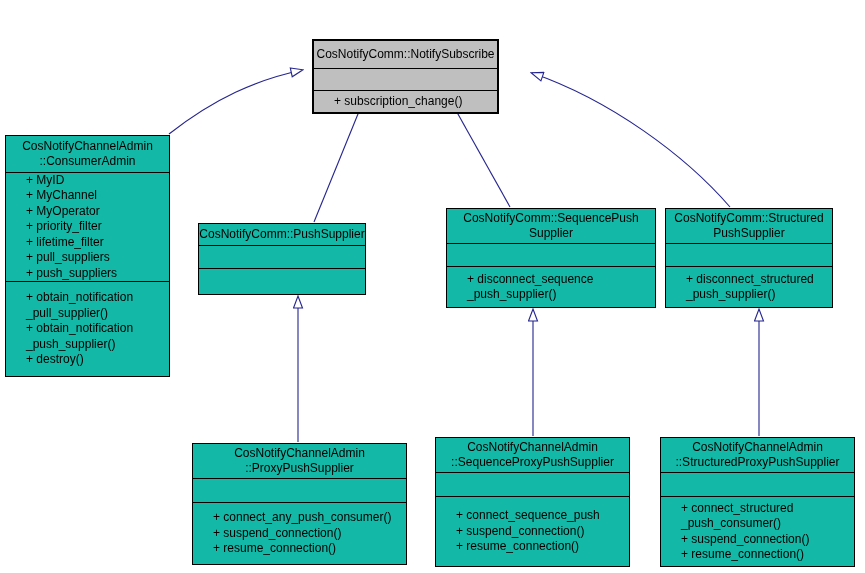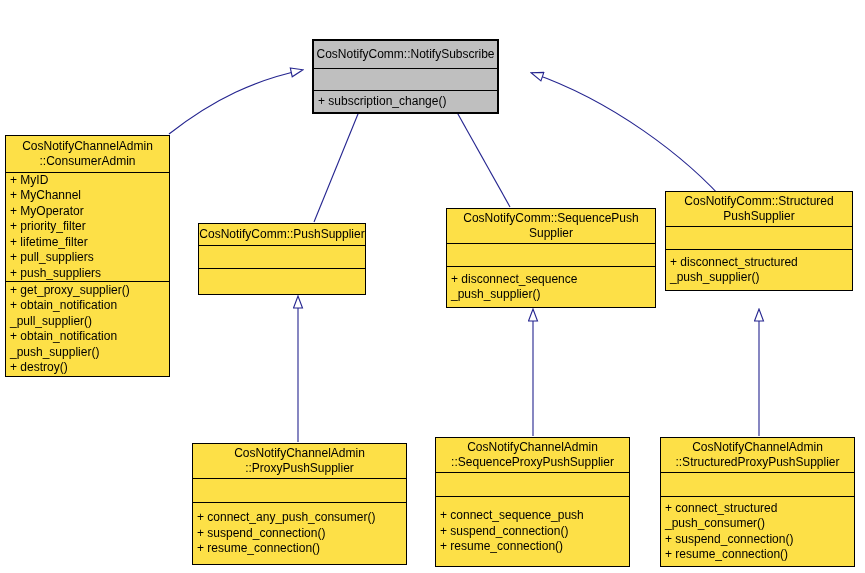--- a/index.html
+++ b/index.html
@@ -9,32 +9,32 @@
     background:#ffffff;
     font-family:"Liberation Sans", sans-serif;
     font-size:12px;
     color:#000000;
     overflow:hidden;
   }
   svg.edges { position:absolute; left:0; top:0; width:865px; height:573px; }
   .edge { fill:none; stroke:#24248f; stroke-width:1.1px; }
   .uml-box {
     position:absolute;
-    background:#fde047;
+    background:#14b8a6;
     border:1px solid #000000;
     box-sizing:border-box;
     display:flex; flex-direction:column;
   }
   .uml-box.focus { background:#bfbfbf; border-width:2px; }
   .comp { box-sizing:border-box; overflow:hidden; flex:0 0 auto;
           display:flex; flex-direction:column; justify-content:center; }
   .comp + .comp { border-top:1px solid #000000; }
   .comp.grow { flex:1 1 auto; }
   .title { text-align:center; line-height:15.5px; }
-  .members { padding-left:4px; padding-right:2px; line-height:15.5px;
+  .members { padding-left:20px; padding-right:2px; line-height:15.5px;
              text-align:left; white-space:nowrap; }
 </style>
 </head>
 <body>
 
 <div class="canvas">
 
   <svg class="edges" viewBox="0 0 865 573">
     <defs>
       <marker id="arrow-empty" markerWidth="14" markerHeight="11" refX="12" refY="5.5" orient="auto" markerUnits="userSpaceOnUse">
@@ -68,21 +68,20 @@
     <div class="comp members" style="height:109px">
       <div>+ MyID</div>
       <div>+ MyChannel</div>
       <div>+ MyOperator</div>
       <div>+ priority_filter</div>
       <div>+ lifetime_filter</div>
       <div>+ pull_suppliers</div>
       <div>+ push_suppliers</div>
     </div>
     <div class="comp members grow">
-      <div>+ get_proxy_supplier()</div>
       <div>+ obtain_notification</div>
       <div>_pull_supplier()</div>
       <div>+ obtain_notification</div>
       <div>_push_supplier()</div>
       <div>+ destroy()</div>
     </div>
   </div>
 
   <div class="uml-box" style="left:198px; top:223px; width:168px; height:72px;">
     <div class="comp title" style="height:21px">
@@ -97,21 +96,21 @@
       <div>CosNotifyComm::SequencePush</div>
       <div>Supplier</div>
     </div>
     <div class="comp members" style="height:23px"></div>
     <div class="comp members grow">
       <div>+ disconnect_sequence</div>
       <div>_push_supplier()</div>
     </div>
   </div>
 
-  <div class="uml-box" style="left:665px; top:191px; width:188px; height:100px;">
+  <div class="uml-box" style="left:665px; top:208px; width:168px; height:100px;">
     <div class="comp title" style="height:34px">
       <div>CosNotifyComm::Structured</div>
       <div>PushSupplier</div>
     </div>
     <div class="comp members" style="height:23px"></div>
     <div class="comp members grow">
       <div>+ disconnect_structured</div>
       <div>_push_supplier()</div>
     </div>
   </div>

